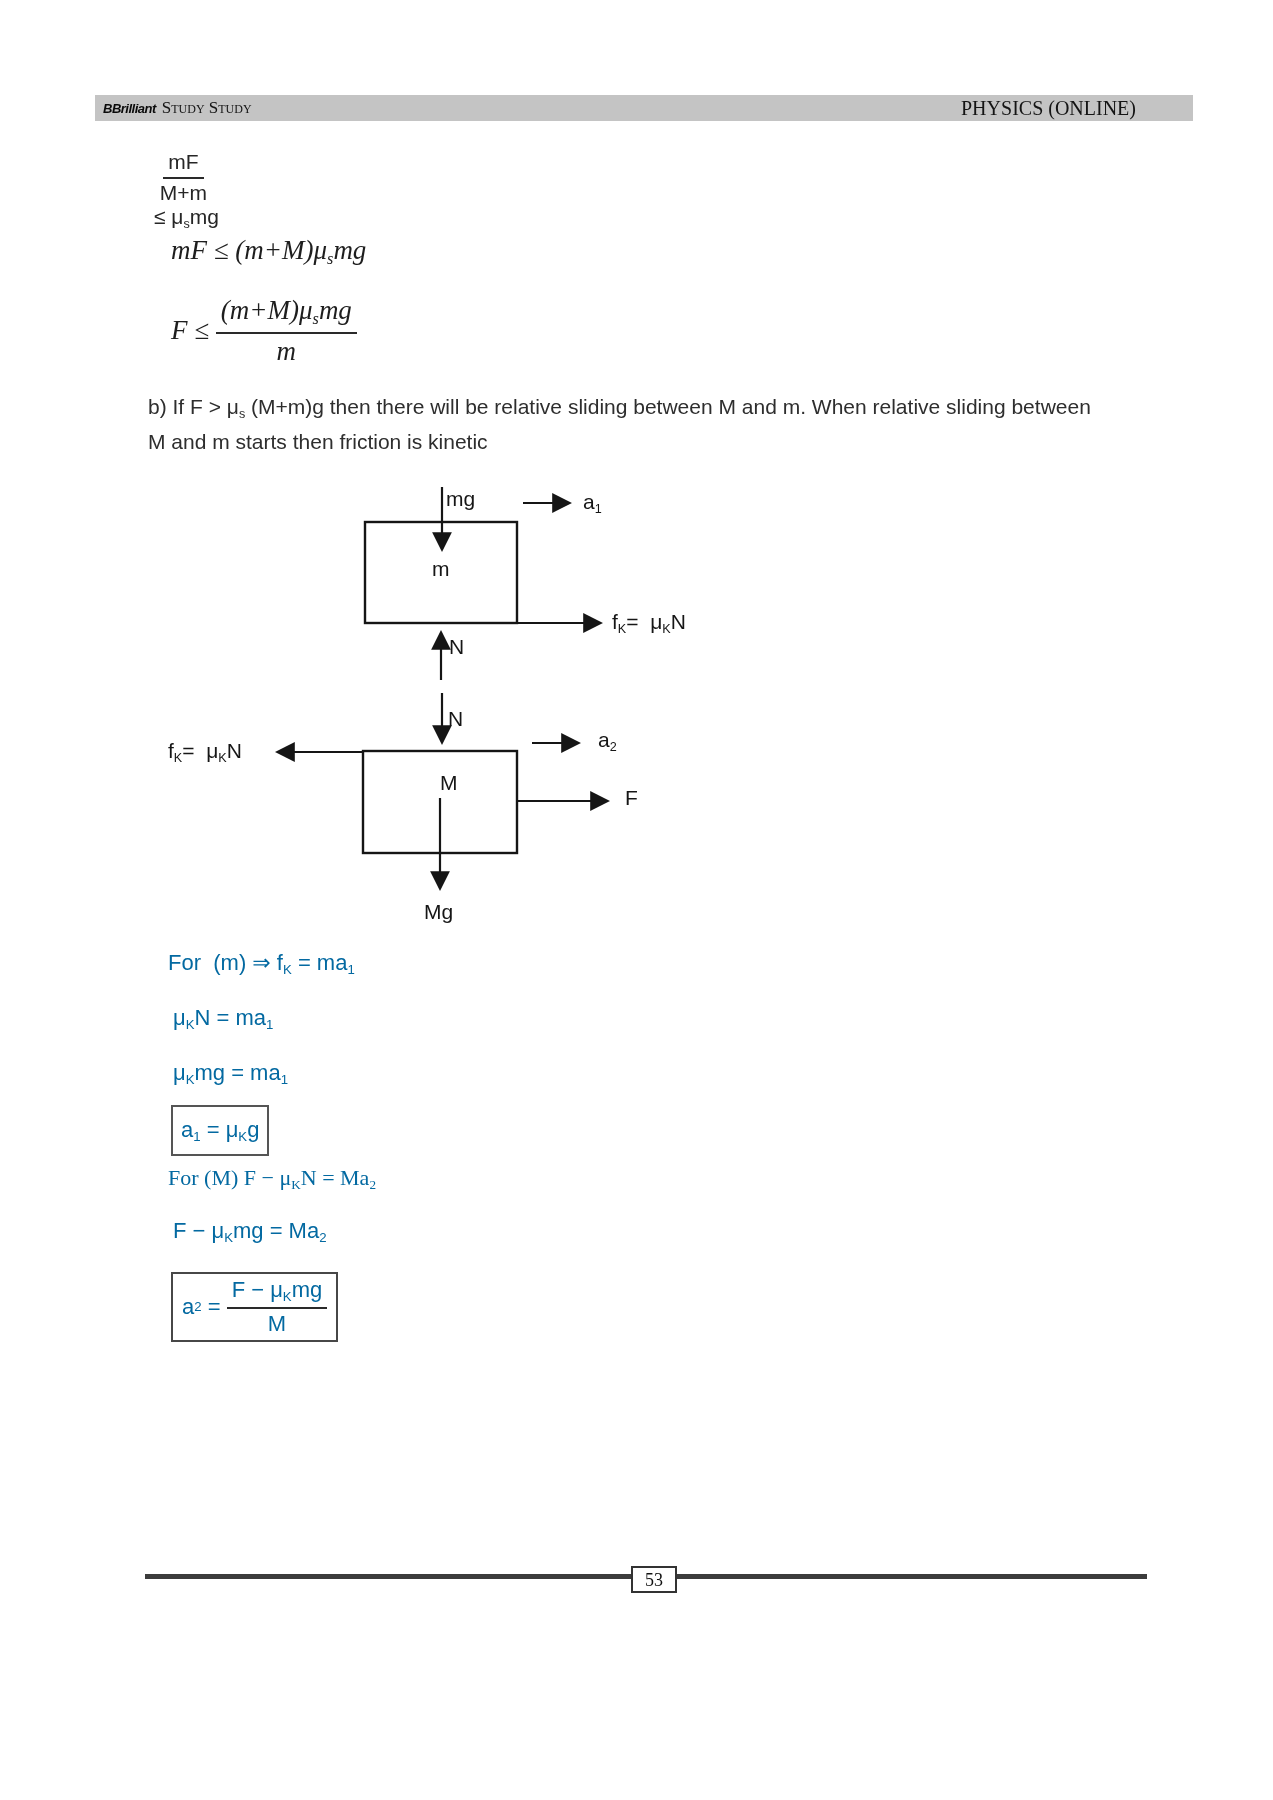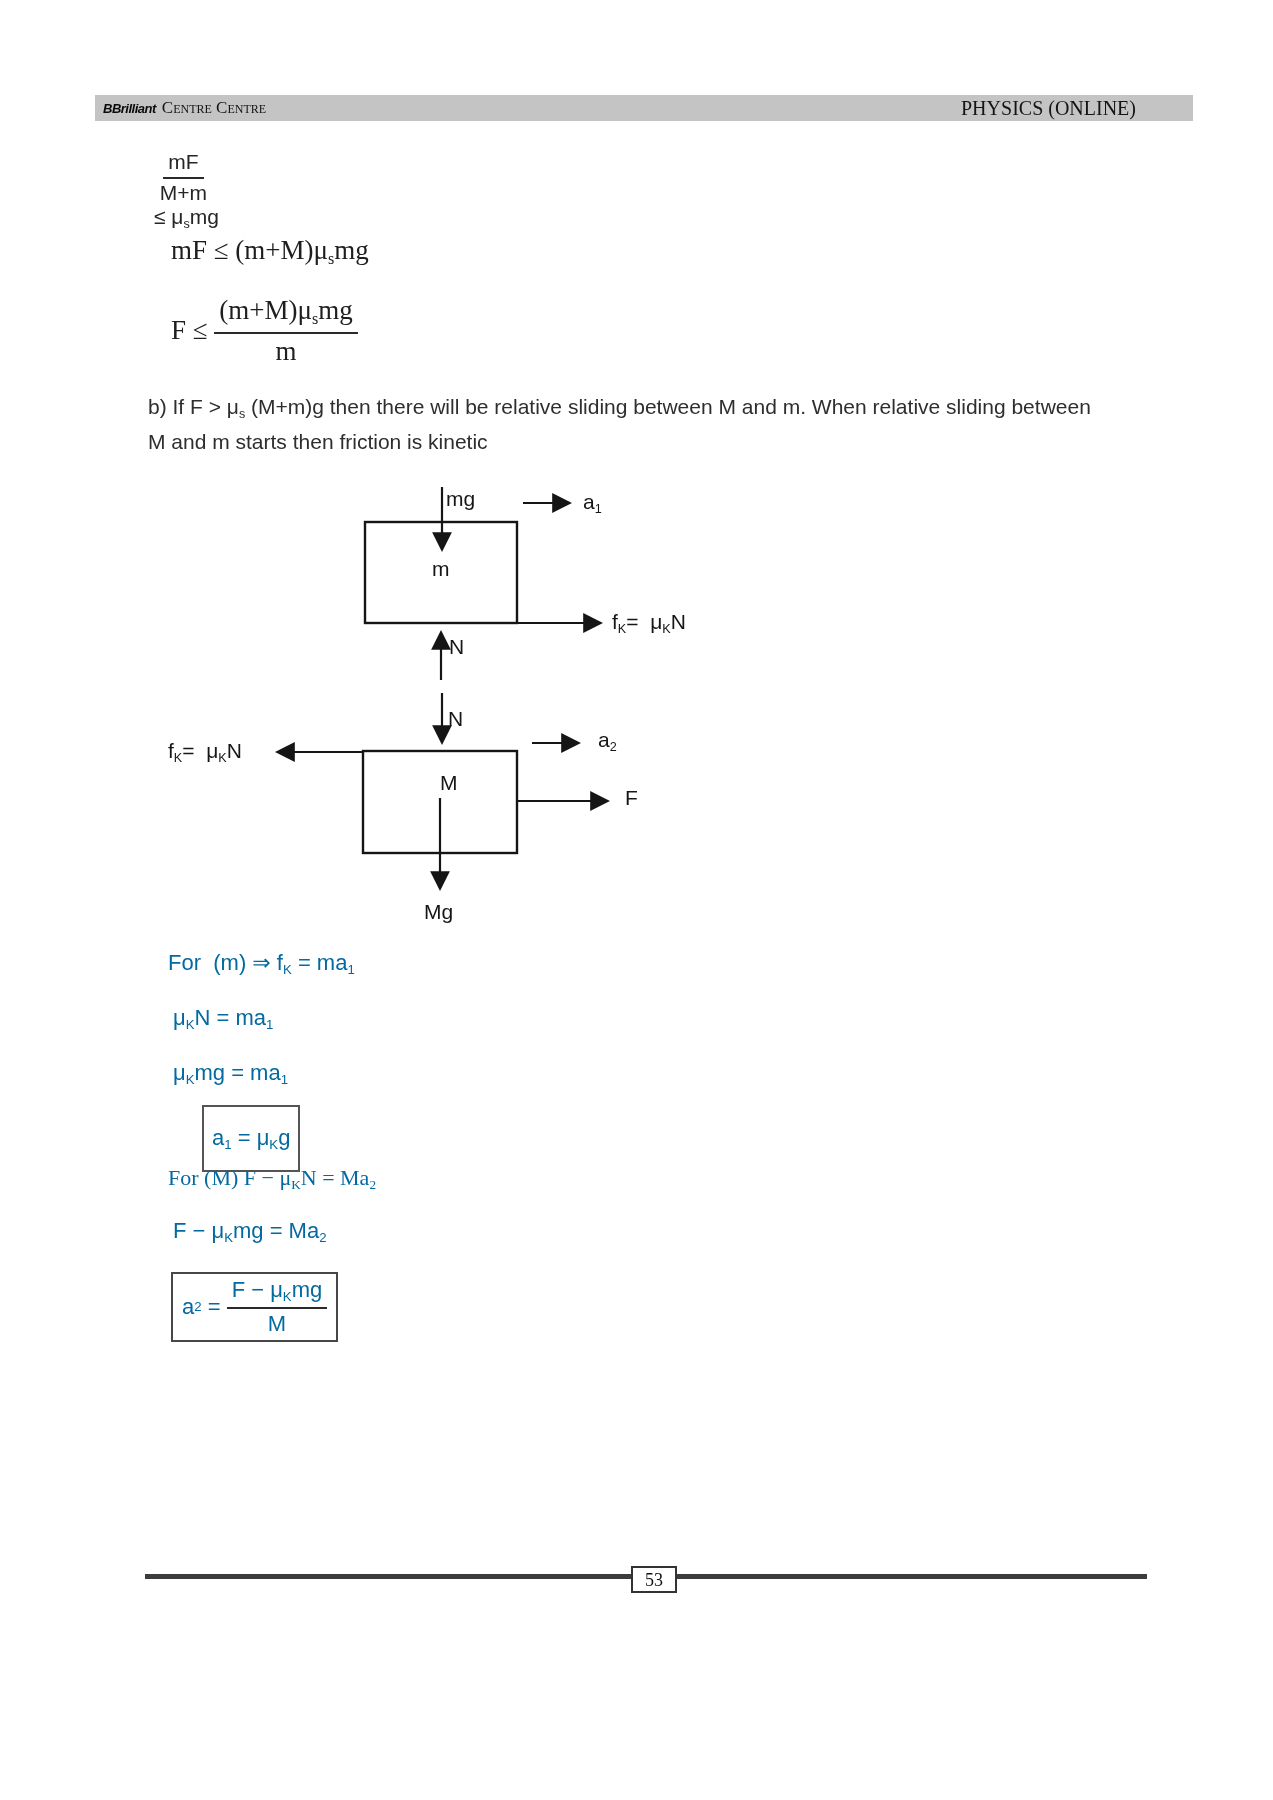--- a/index.html
+++ b/index.html
@@ -13,49 +13,49 @@
   .hdr{
     left:95px;top:95px;width:1098px;height:26px;background:#c4c4c4;
     display:flex;align-items:center;justify-content:space-between;
     padding:0 0 0 8px;box-sizing:border-box;
   }
   .logo-bold{font-weight:bold;font-style:italic;font-size:13px;letter-spacing:-0.5px;color:#0a0a0a;}
   .logo-rest{font-family:"Liberation Serif",serif;font-variant:small-caps;font-size:17px;margin-left:6px;color:#141414;}
   .hdr-right{font-family:"Liberation Serif",serif;font-size:20px;color:#141414;margin-right:57px;}
   
   .sans{font-family:"Liberation Sans",sans-serif;}
-  .serif{font-family:"Liberation Serif",serif;}
+  .serif{font-family:"Liberation Serif",serif;font-style:italic;}
   .eqflex{display:flex;align-items:center;}
   .frac{display:inline-flex;flex-direction:column;align-items:center;}
   .fnum{padding:0 5px 3px;border-bottom:2px solid #2a2a2a;text-align:center;}
   .fden{padding-top:2px;text-align:center;}
   .sb{font-size:0.60em;vertical-align:-0.30em;white-space:pre;}
   .t{white-space:pre;}
   .eq21{font-size:21px;color:#262626;}
   .eq22{font-size:22px;color:#0369a1;}
   .eq27{font-size:27px;color:#1e1e1e;}
   .para{font-size:21px;color:#2e2e2e;}
   .dlabel{font-size:21px;color:#161616;}
-  .boxed{display:inline-flex;align-items:flex-end;border:2px solid #555;padding:18px 8px;background:#fff;margin-left:31px;}
+  .boxed{display:inline-flex;align-items:flex-end;border:2px solid #555;padding:10px 8px;background:#fff;}
   .boxed2{display:inline-flex;align-items:center;border:2px solid #474747;padding:3px 9px;background:#fff;}
   
   .footer-line{left:145px;top:1574px;width:1002px;height:5px;background:#3c3c3c;}
   .pagebox{
     left:631px;top:1566px;width:46px;height:27px;background:#fff;border:2px solid #333;
     box-sizing:border-box;display:flex;align-items:flex-end;justify-content:center;z-index:3;
     font-family:"Liberation Serif",serif;font-size:18px;color:#111;
   }
   svg{display:block;}
 </style>
 </head>
 <body>
 
 <div class="abs hdr">
   <span>
-    <span class="logo-bold" data-bind="header.logo_bold">BBrilliant</span><span class="logo-rest" data-bind="header.logo_rest">Centre Centre</span>
+    <span class="logo-bold" data-bind="header.logo_bold">BBrilliant</span><span class="logo-rest" data-bind="header.logo_rest">Study Study</span>
   </span>
   <span class="hdr-right" data-bind="header.right_title">PHYSICS (ONLINE)</span>
 </div>
 
 <div class="abs eqflex sans eq21" style="left:148px;top:150px;flex-direction:column;">
   <span class="frac">
     <span class="fnum t" data-bind="eq1.num">mF</span>
     <span class="fden t" data-bind="eq1.den">M+m</span>
   </span>
   <span style="margin-left:6px;"><span class="t" data-bind="eq1.rel">≤ μ</span><span class="sb" data-bind="eq1.rel_sub">s</span><span class="t" data-bind="eq1.rhs">mg</span></span>

